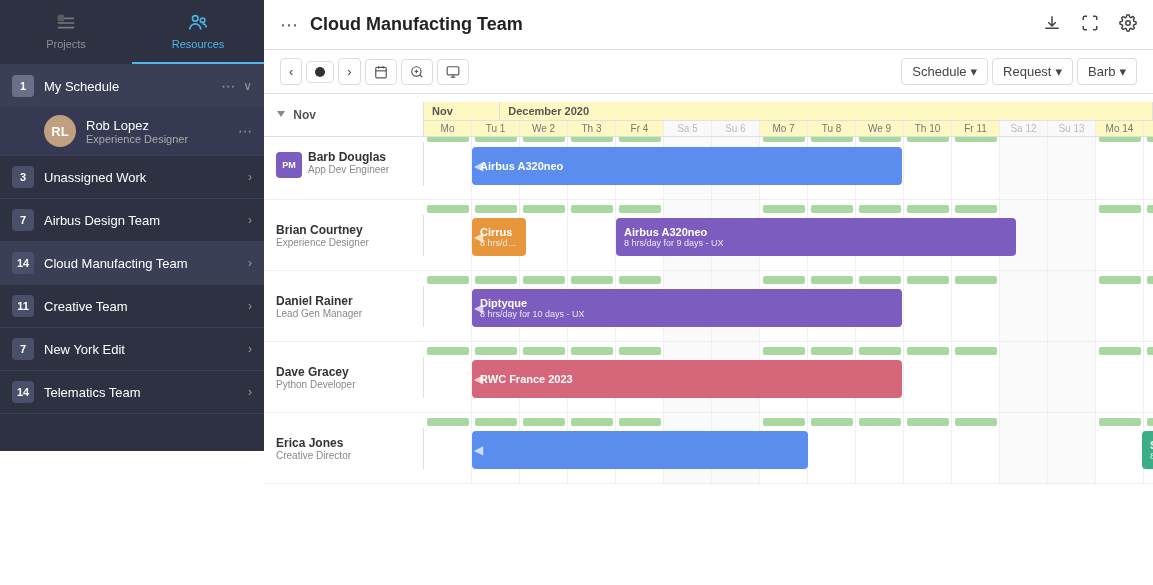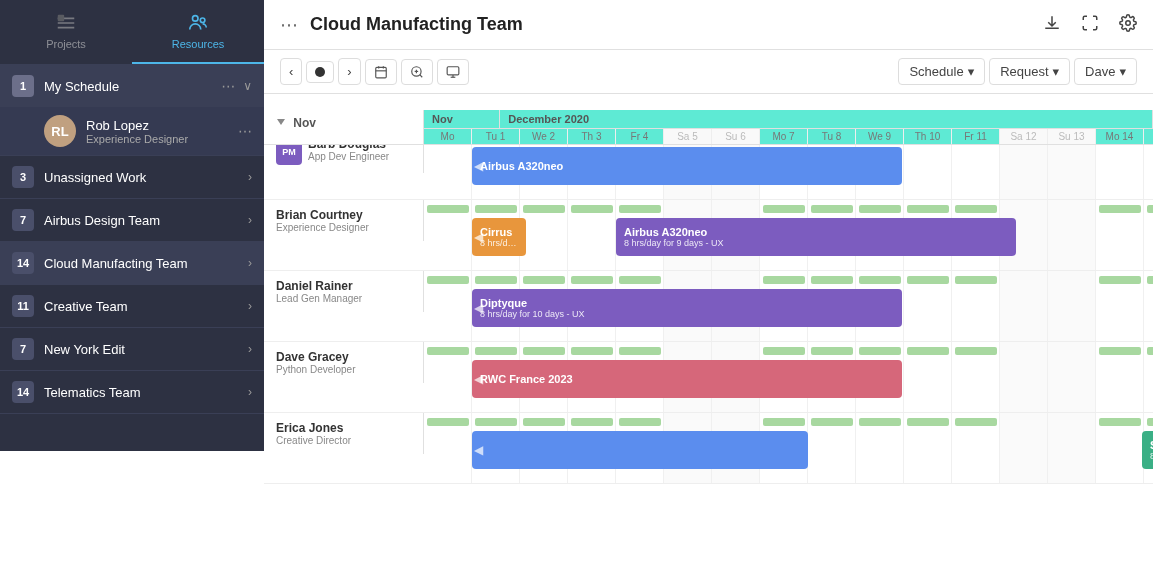--- a/index.html
+++ b/index.html
@@ -43,32 +43,32 @@
     .topbar-icon { cursor: pointer; color: #444; font-size: 16px; }
 
     
     .toolbar { display: flex; align-items: center; padding: 8px 16px; border-bottom: 1px solid #e0e0e0; background: #fff; gap: 4px; }
     .toolbar-btn { padding: 5px 8px; border: 1px solid #ddd; border-radius: 4px; background: #fff; cursor: pointer; font-size: 13px; color: #444; display: flex; align-items: center; }
     .toolbar-spacer { flex: 1; }
     .toolbar-dropdown { padding: 5px 10px; border: 1px solid #ddd; border-radius: 4px; background: #fff; cursor: pointer; font-size: 13px; color: #444; display: flex; align-items: center; gap: 4px; }
 
     
     .calendar-area { flex: 1; overflow: auto; display: flex; flex-direction: column; }
-    .calendar-header { display: flex; background: #5eead4; border-bottom: 1px solid #e0e0e0; position: sticky; top: 16px; z-index: 10; }
+    .calendar-header { display: flex; background: #fef9c3; border-bottom: 1px solid #e0e0e0; position: sticky; top: 8px; z-index: 10; }
     .name-col { width: 160px; min-width: 160px; padding: 6px 12px; border-right: 1px solid #e0e0e0; font-size: 12px; font-weight: 600; color: #555; background: #fff; }
     .dates-header { flex: 1; overflow: hidden; }
     .month-row { display: flex; border-bottom: 1px solid #e0e0e0; }
     .month-label { font-size: 11px; font-weight: 600; color: #555; padding: 3px 8px; border-right: 1px solid #e0e0e0; }
     .days-row { display: flex; }
     .day-cell { width: 48px; min-width: 48px; text-align: center; font-size: 10px; color: #777; padding: 2px 0; border-right: 1px solid #eee; }
     .day-cell.weekend { background: #f9f9f9; color: #bbb; }
 
     
     .calendar-body { flex: 1; }
-    .cal-row { display: flex; border-bottom: 1px solid #eee; min-height: 70px; align-items: flex-start; }
+    .cal-row { display: flex; border-bottom: 1px solid #eee; min-height: 70px; align-items: center; }
     .person-col { width: 160px; min-width: 160px; border-right: 1px solid #e0e0e0; padding: 8px 12px; display: flex; flex-direction: column; justify-content: center; background: #fff; }
     .person-name { font-size: 12px; font-weight: 600; color: #333; }
     .person-role { font-size: 10px; color: #888; }
 
     .gantt-col { flex: 1; position: relative; overflow: hidden; }
     .gantt-row-bg { display: flex; height: 100%; position: absolute; top: 0; left: 0; right: 0; }
     .gantt-day { width: 48px; min-width: 48px; border-right: 1px solid #f0f0f0; }
     .gantt-day.weekend { background: #fafafa; }
 
     .task-bar { position: absolute; height: 38px; border-radius: 4px; display: flex; flex-direction: column; justify-content: center; padding: 0 8px; cursor: pointer; overflow: hidden; top: 18px; }
@@ -228,21 +228,21 @@
     <div class="toolbar-spacer"></div>
     <div class="toolbar-dropdown">
       <span>Schedule</span>
       <span>▾</span>
     </div>
     <div class="toolbar-dropdown">
       <span>Request</span>
       <span>▾</span>
     </div>
     <div class="toolbar-dropdown">
-      <span>Dave</span>
+      <span>Barb</span>
       <span>▾</span>
     </div>
   </div>
 
   <div class="calendar-area">
     <div class="calendar-header">
       <div class="name-col">
         <svg width="10" height="10" viewBox="0 0 10 10">
             <polygon points="5,8 1,2 9,2" fill="#888"></polygon>
           </svg>

